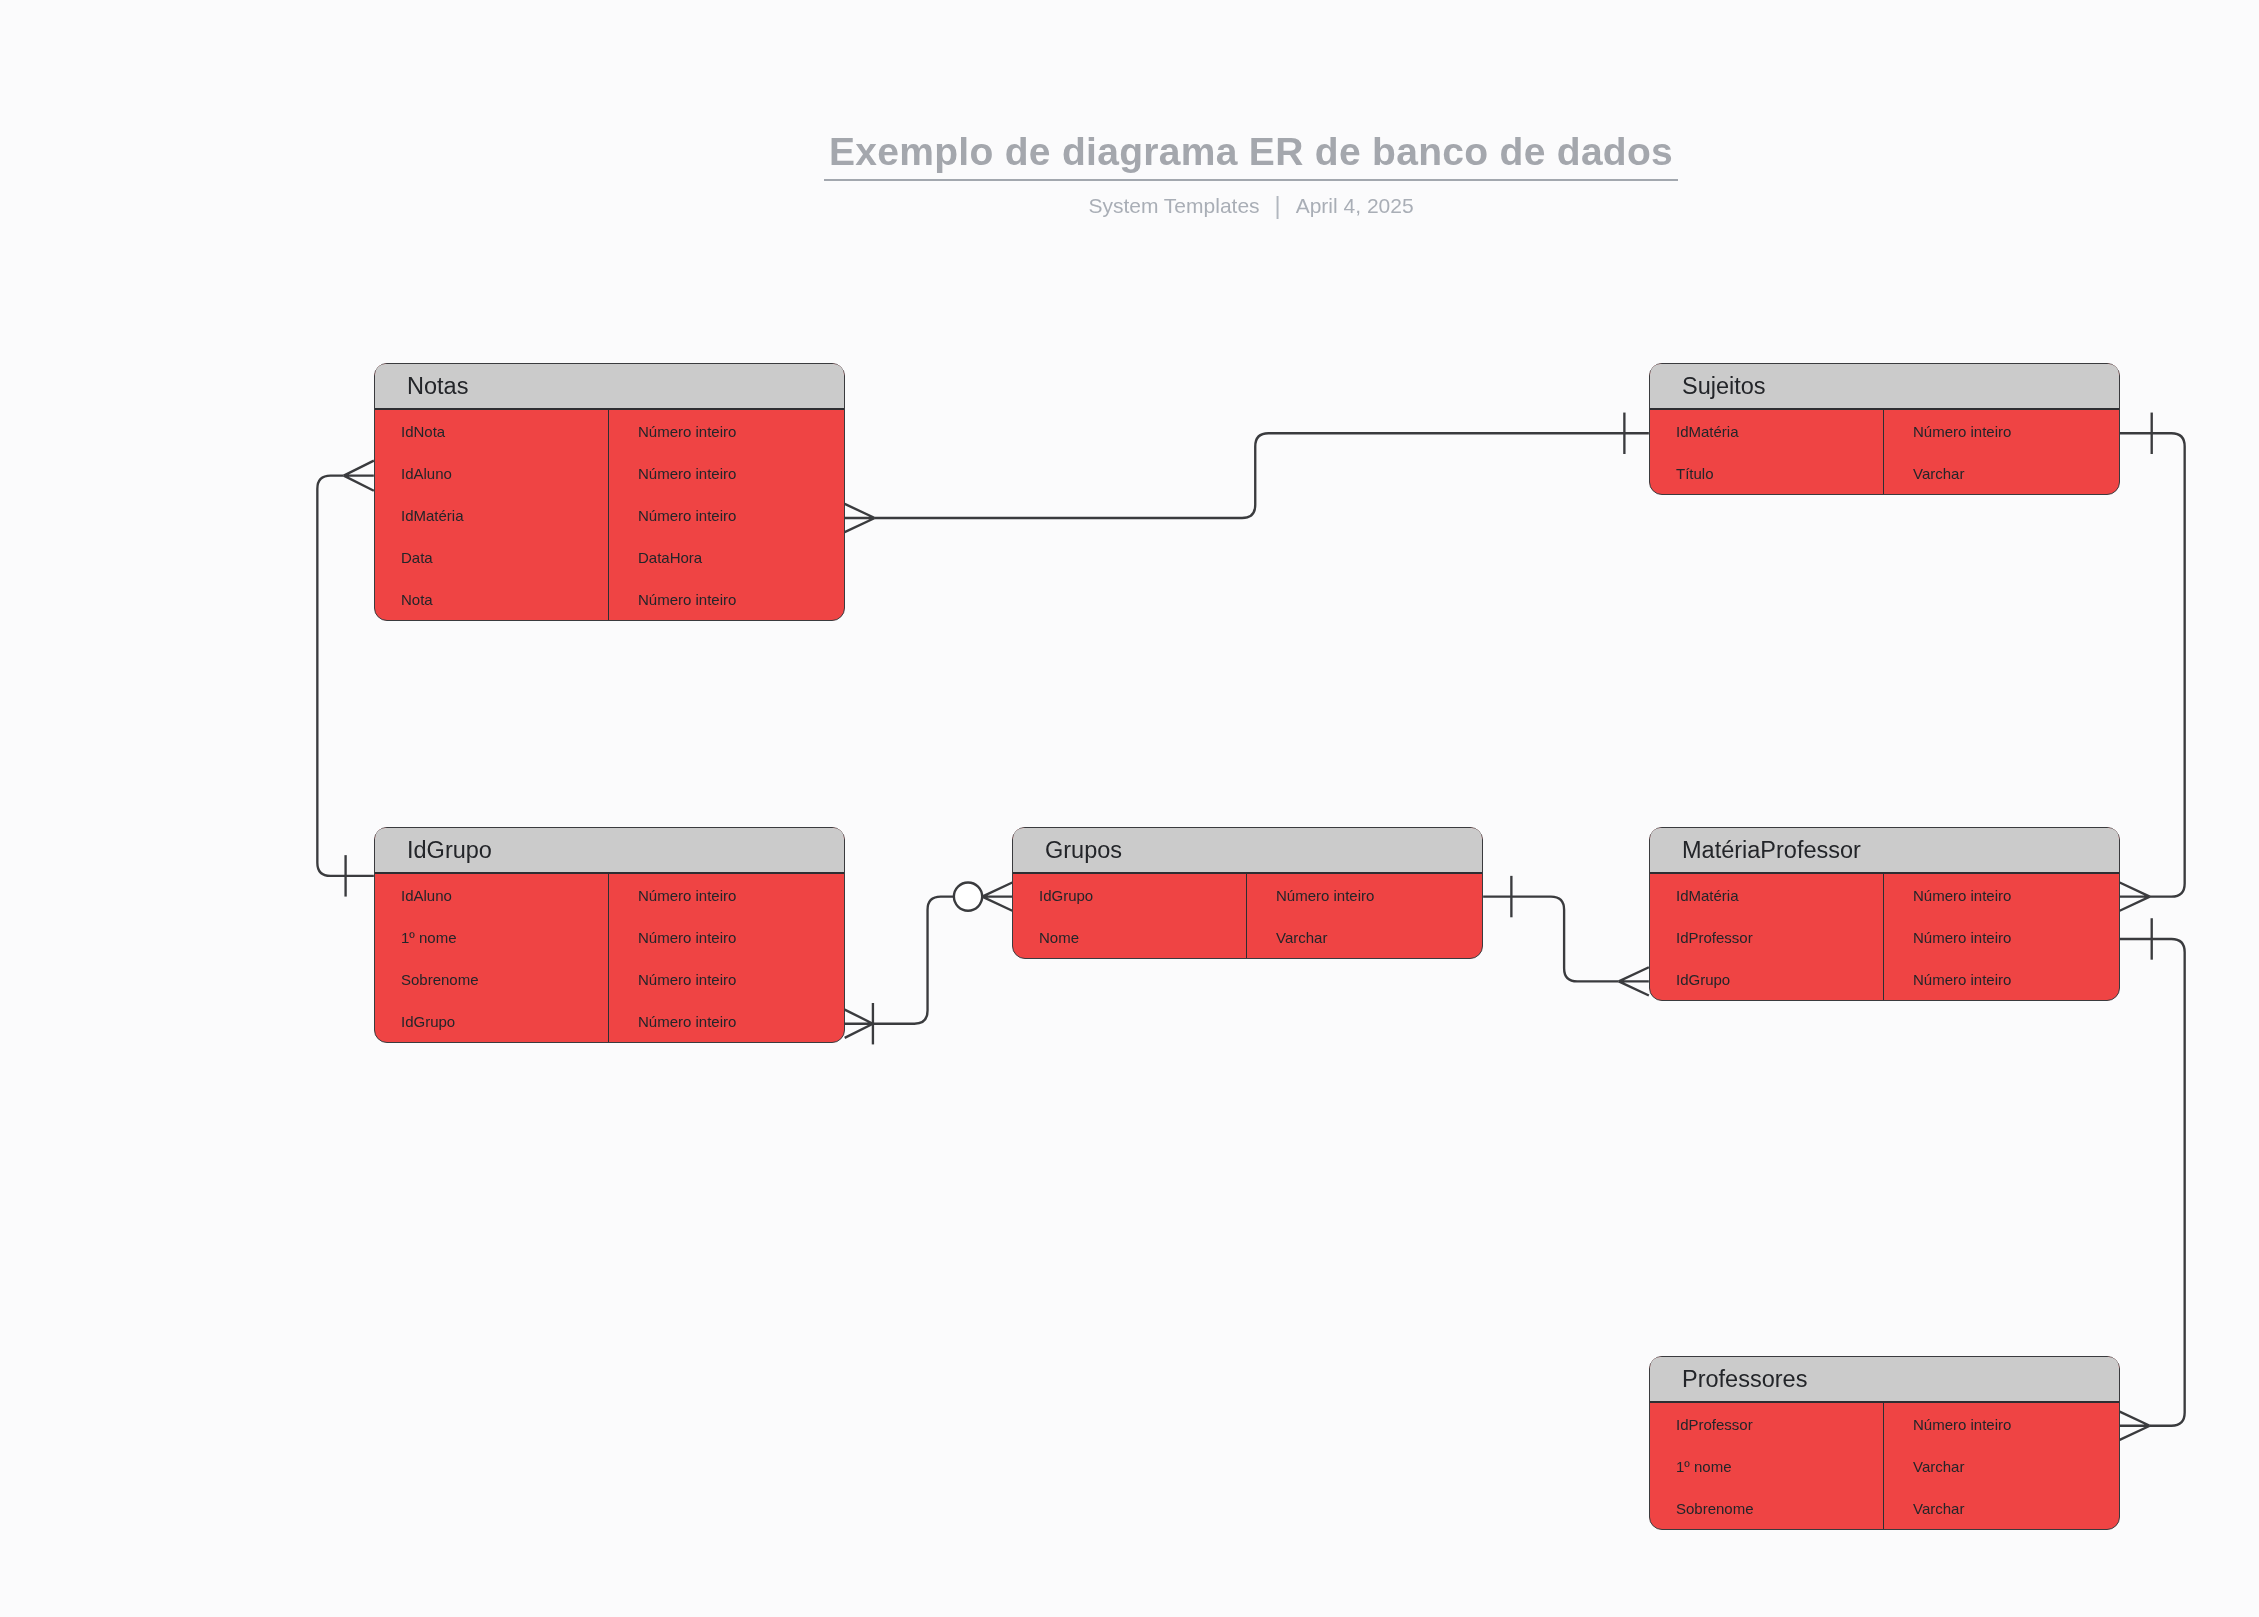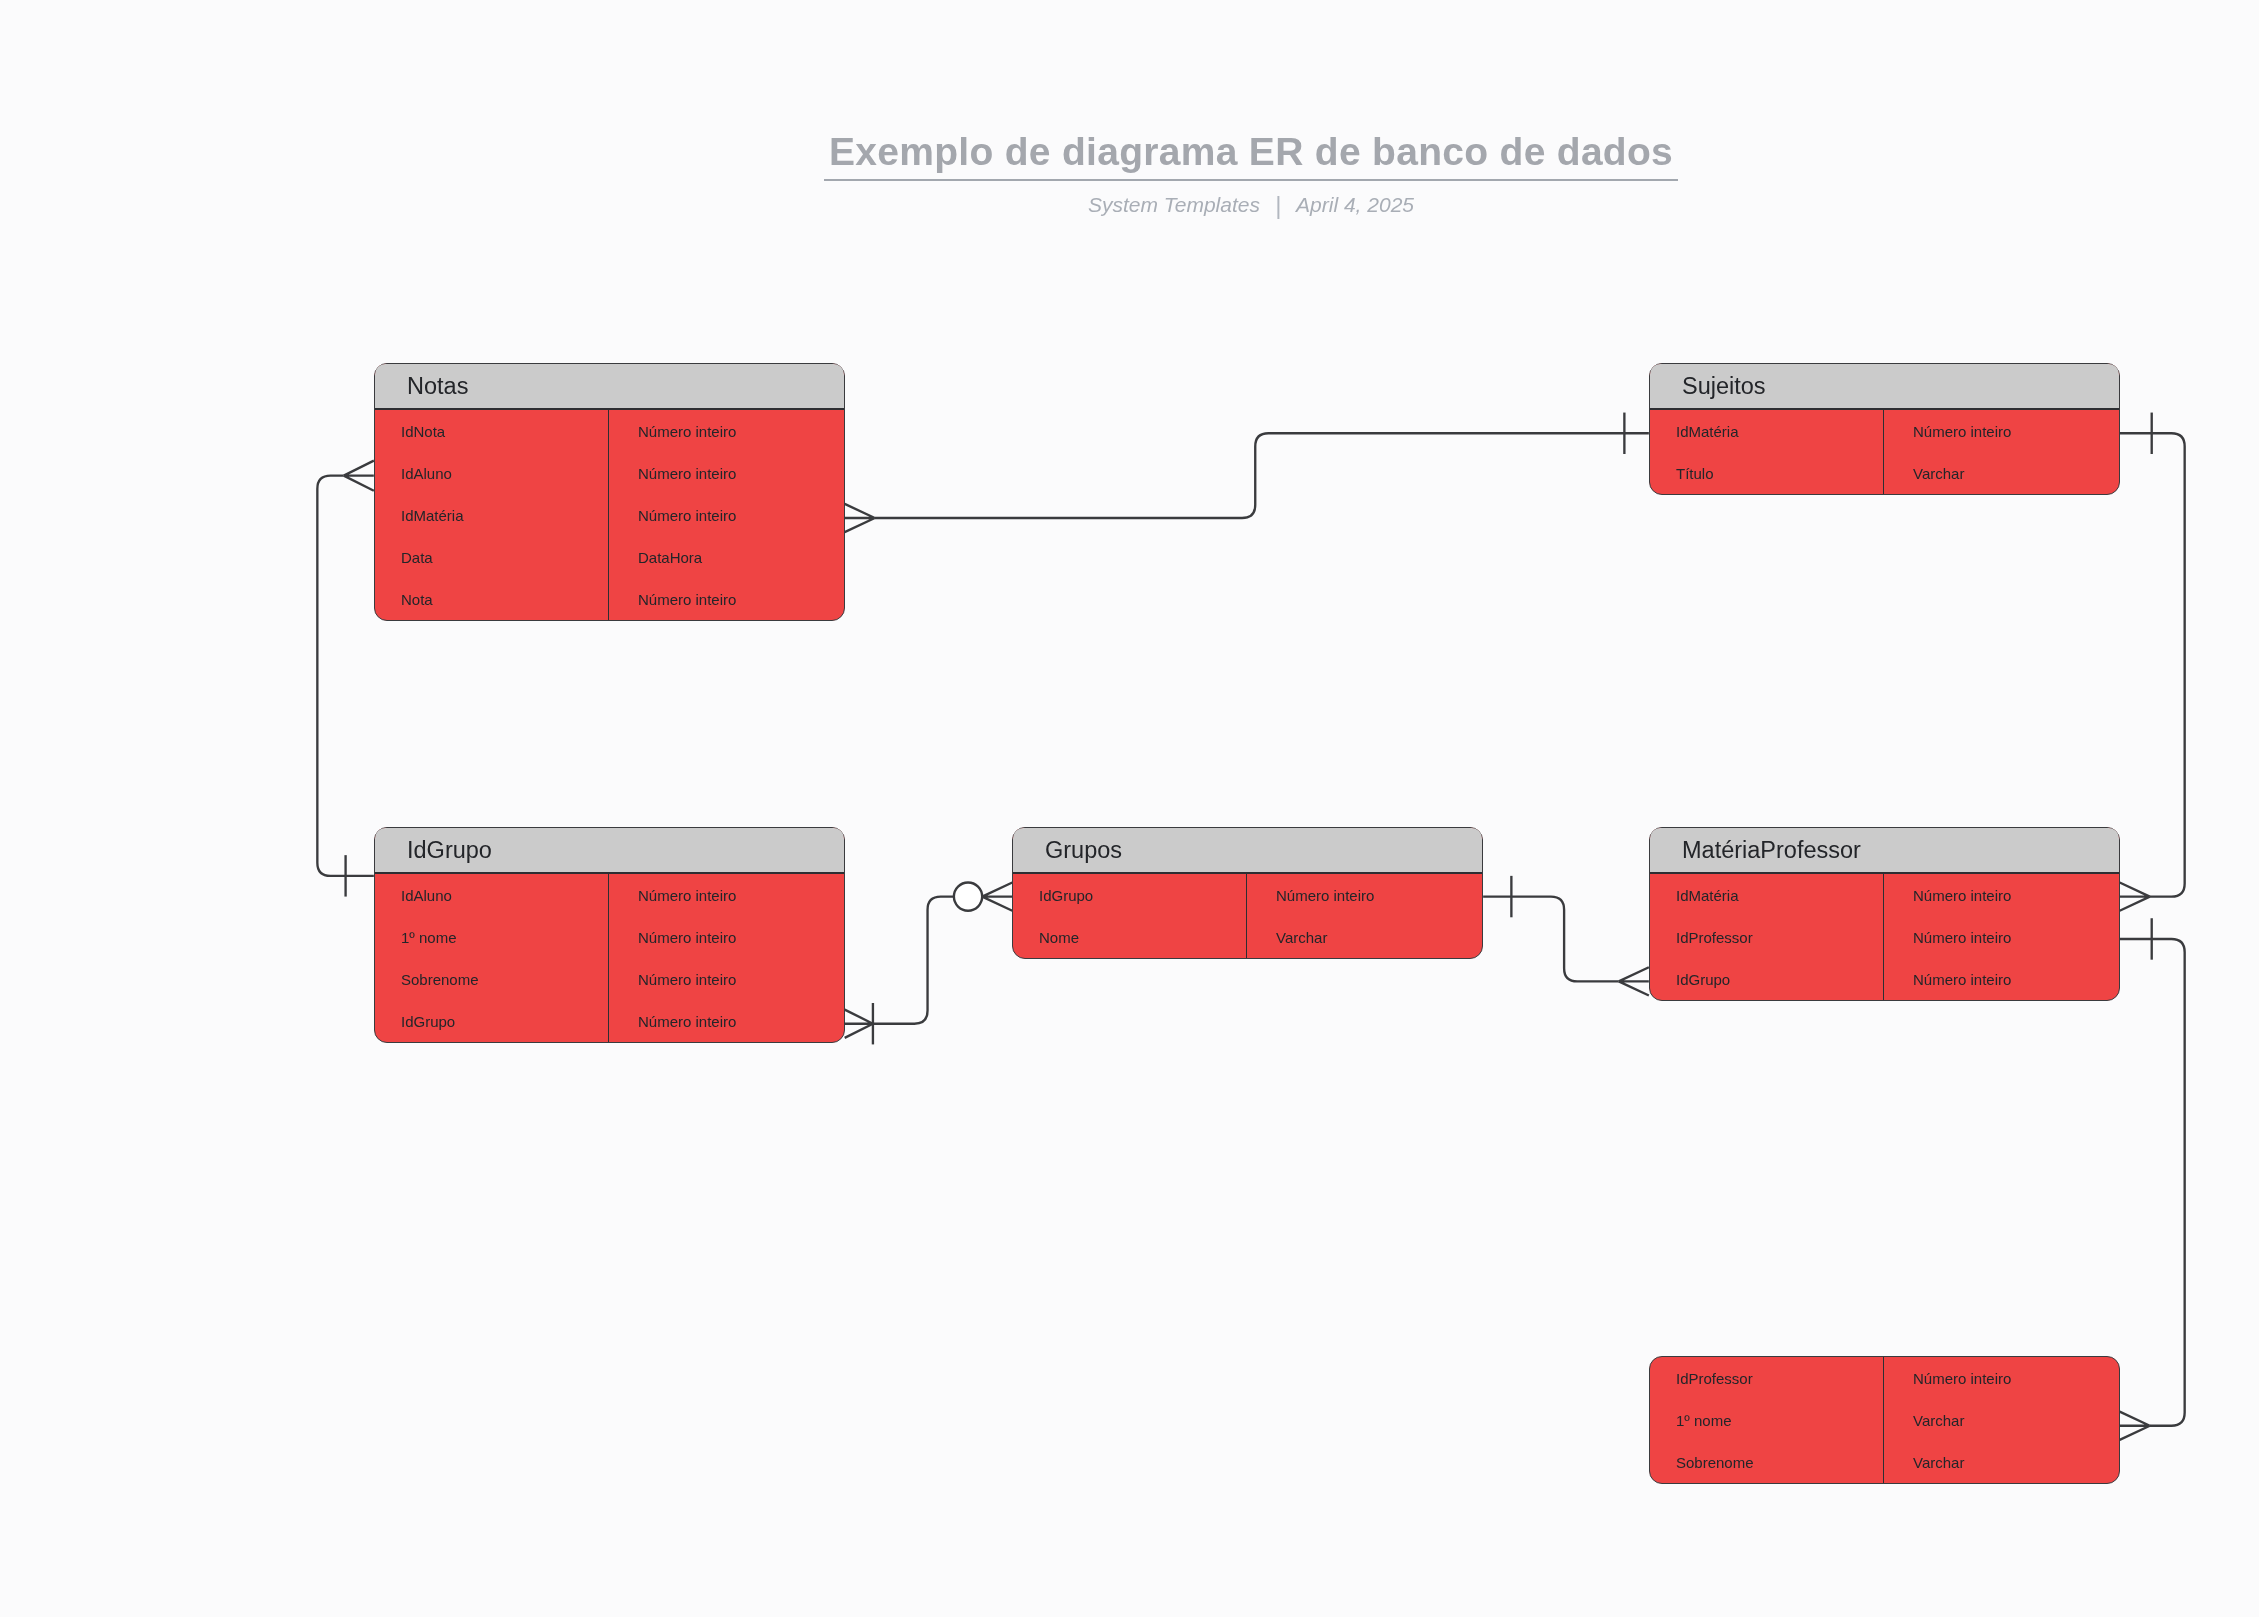--- a/index.html
+++ b/index.html
@@ -10,21 +10,21 @@
 
   
   .title-block { position:absolute; left:824px; top:132px; width:854px; text-align:center; }
   .diagram-title {
     font-size:39px; line-height:40px; font-weight:bold;
     color:#a4a7ad; letter-spacing:0.3px;
   }
   .title-rule { height:2.8px; background:#a2a7ae; margin-top:6.6px; }
   .subtitle {
     margin-top:11.3px; font-size:21px; color:#a9aeb6;
-    display:flex; justify-content:center; align-items:flex-start; gap:15px;font-style:italic;
+    display:flex; justify-content:center; align-items:center; gap:15px;
   }
   .subtitle .sep { font-size:23.5px; font-weight:300; color:#b2b7bf; }
 
   
   svg.connectors { position:absolute; left:0; top:0; }
   svg.connectors path, svg.connectors line { stroke:#3a3b3e; stroke-width:2.5; fill:none; }
   svg.connectors circle { stroke:#3a3b3e; stroke-width:2.5; fill:#ffffff; }
 
   
   .entity {
@@ -201,20 +201,23 @@
         <span class="ftype">Número inteiro</span>
       </div>
       <div class="field-row">
         <span class="fname">IdGrupo</span>
         <span class="ftype">Número inteiro</span>
       </div>
     </div>
   </div>
 
   <div class="entity" style="left:1649px; top:1356px;">
+    <div class="entity-header">
+      <span>Professores</span>
+    </div>
     <div class="entity-body">
       <div class="field-row">
         <span class="fname">IdProfessor</span>
         <span class="ftype">Número inteiro</span>
       </div>
       <div class="field-row">
         <span class="fname">1º nome</span>
         <span class="ftype">Varchar</span>
       </div>
       <div class="field-row">

